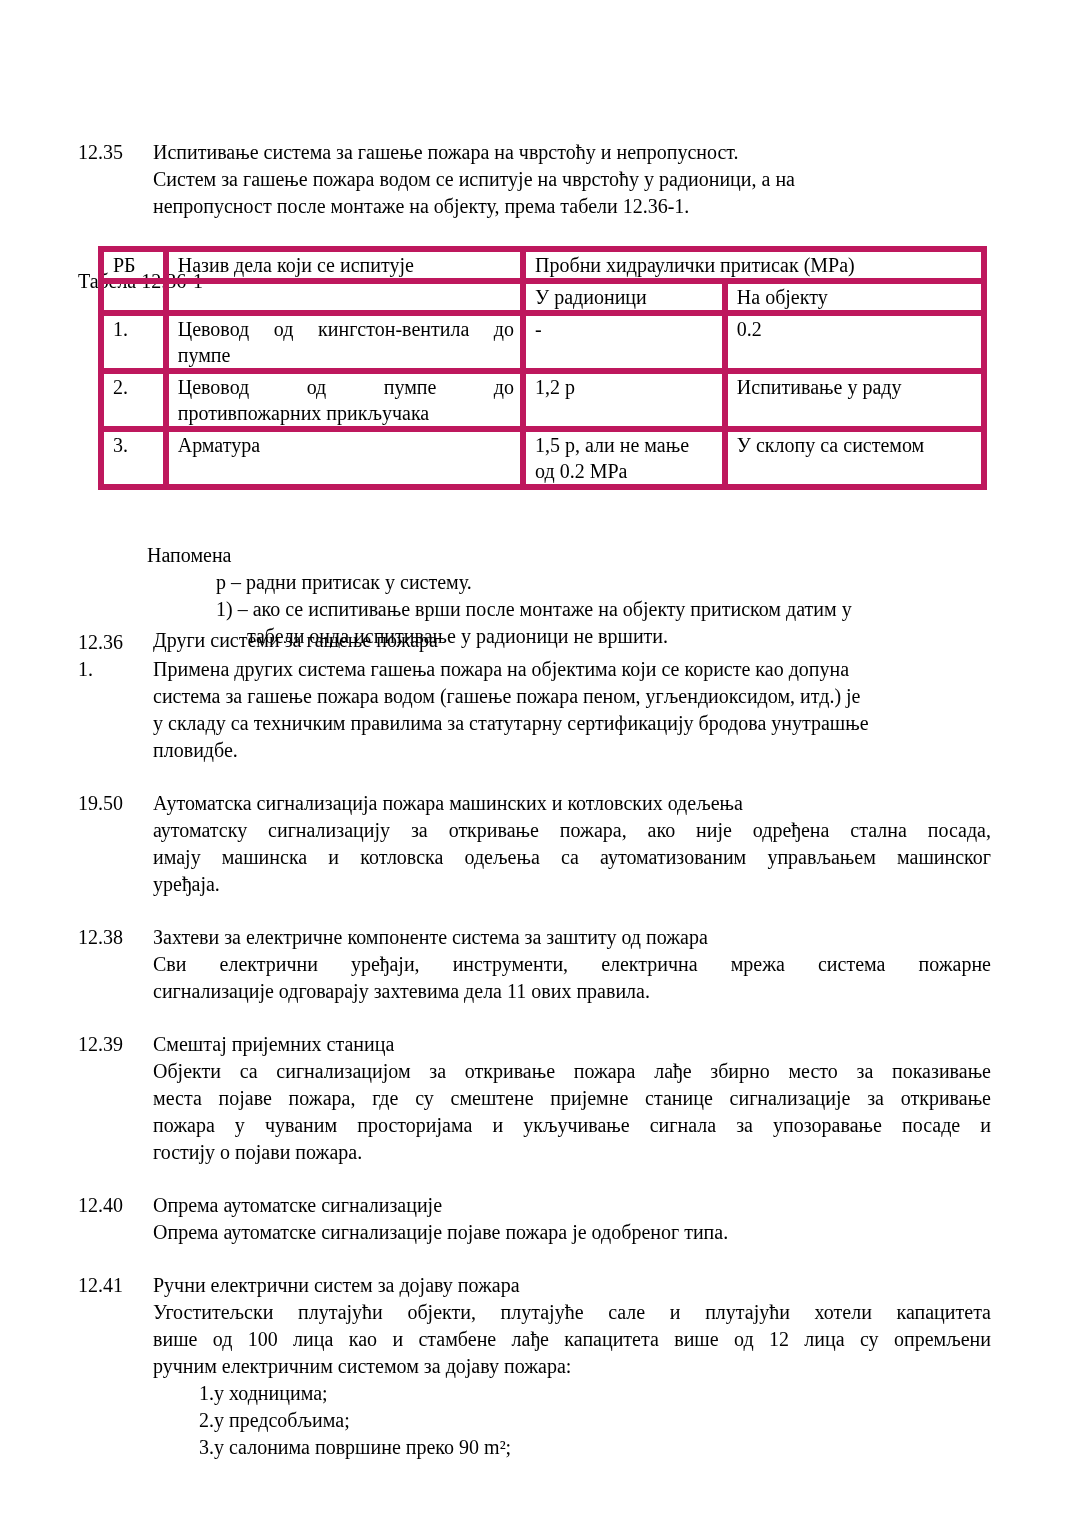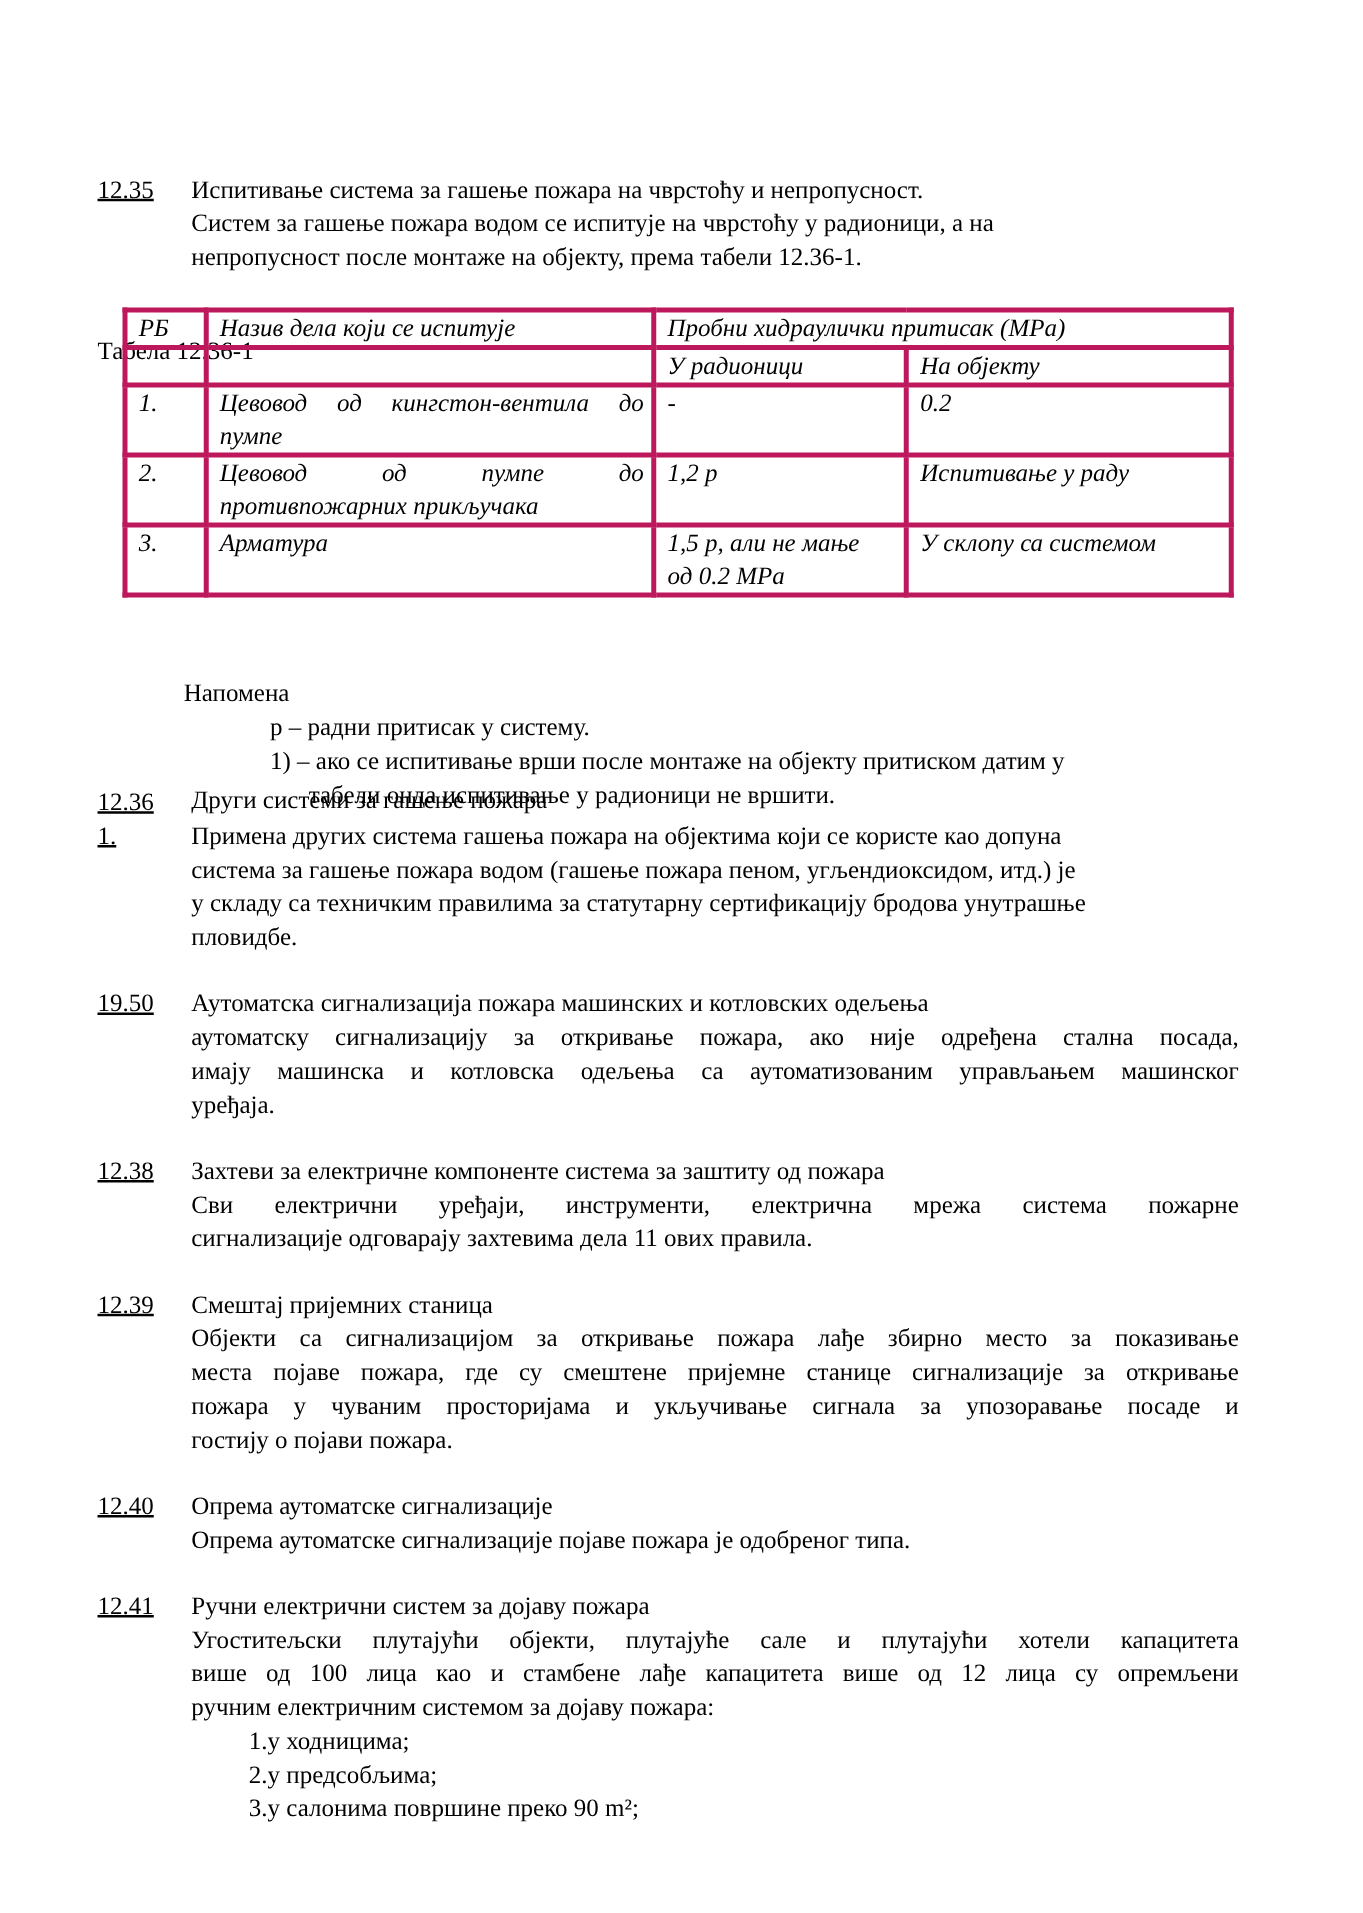--- a/index.html
+++ b/index.html
@@ -3,27 +3,27 @@
 <meta charset="utf-8">
 <style>
   html, body { margin: 0; padding: 0; background: #ffffff; }
   body {
     width: 1090px; height: 1530px; position: relative; overflow: hidden;
     font-family: "Liberation Serif", "DejaVu Serif", serif;
     font-size: 20px; color: #000; line-height: 27px;
   }
   .abs { position: absolute; margin-top: 48px; }
   .just { text-align: justify; text-align-last: left; }
-  .num { position: absolute; left: 78px; text-decoration: underline; }
+  .num { position: absolute; left: 78px; }
   .body { position: absolute; left: 153px; width: 838px; }
   table.t {
     position: absolute; left: 98px; top: 246px; width: 889px;
     border-collapse: collapse; font-size: 20px; line-height: 26px;
   }
-  table.t td { border: 4px solid #be185d; vertical-align: top; padding: 0 6px 0 9px; font-style: italic; }
+  table.t td { border: 6px solid #be185d; vertical-align: top; padding: 0 6px 0 9px; }
   .ol-item { position: absolute; left: 147px; text-align: right; }
   .ol-item .n { display: inline-block; width: 67px; }
 </style>
 </head>
 <body>
 
 <div>
   <span class="num" style="top:139px">12.35</span>
   <span class="body" style="top:139px">Испитивање система за гашење пожара на чврстоћу и непропусност.</span>
   <div class="body just" style="top:166px">Систем за гашење пожара водом се испитује на чврстоћу у радионици, а на</div>

